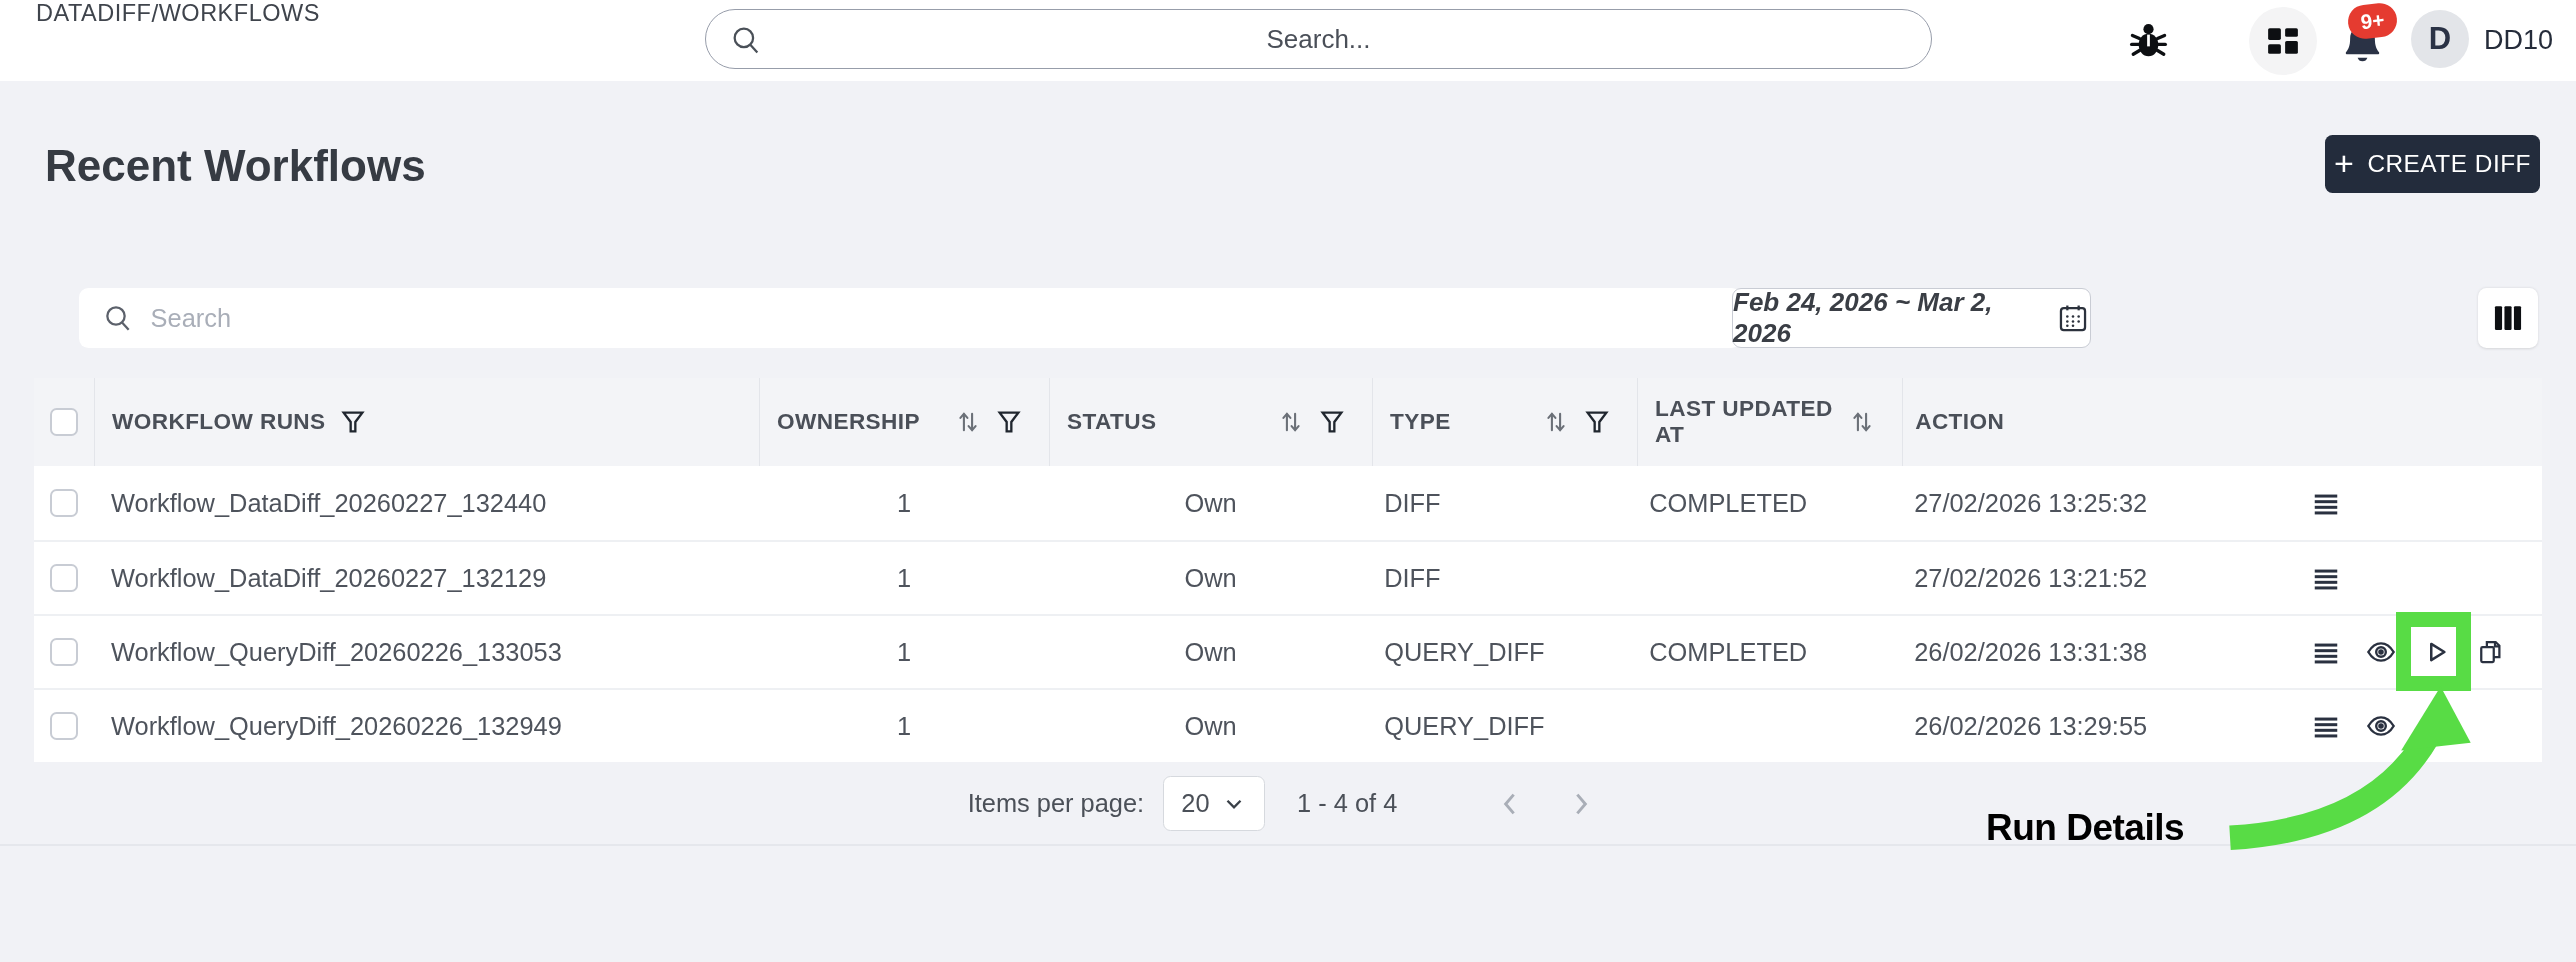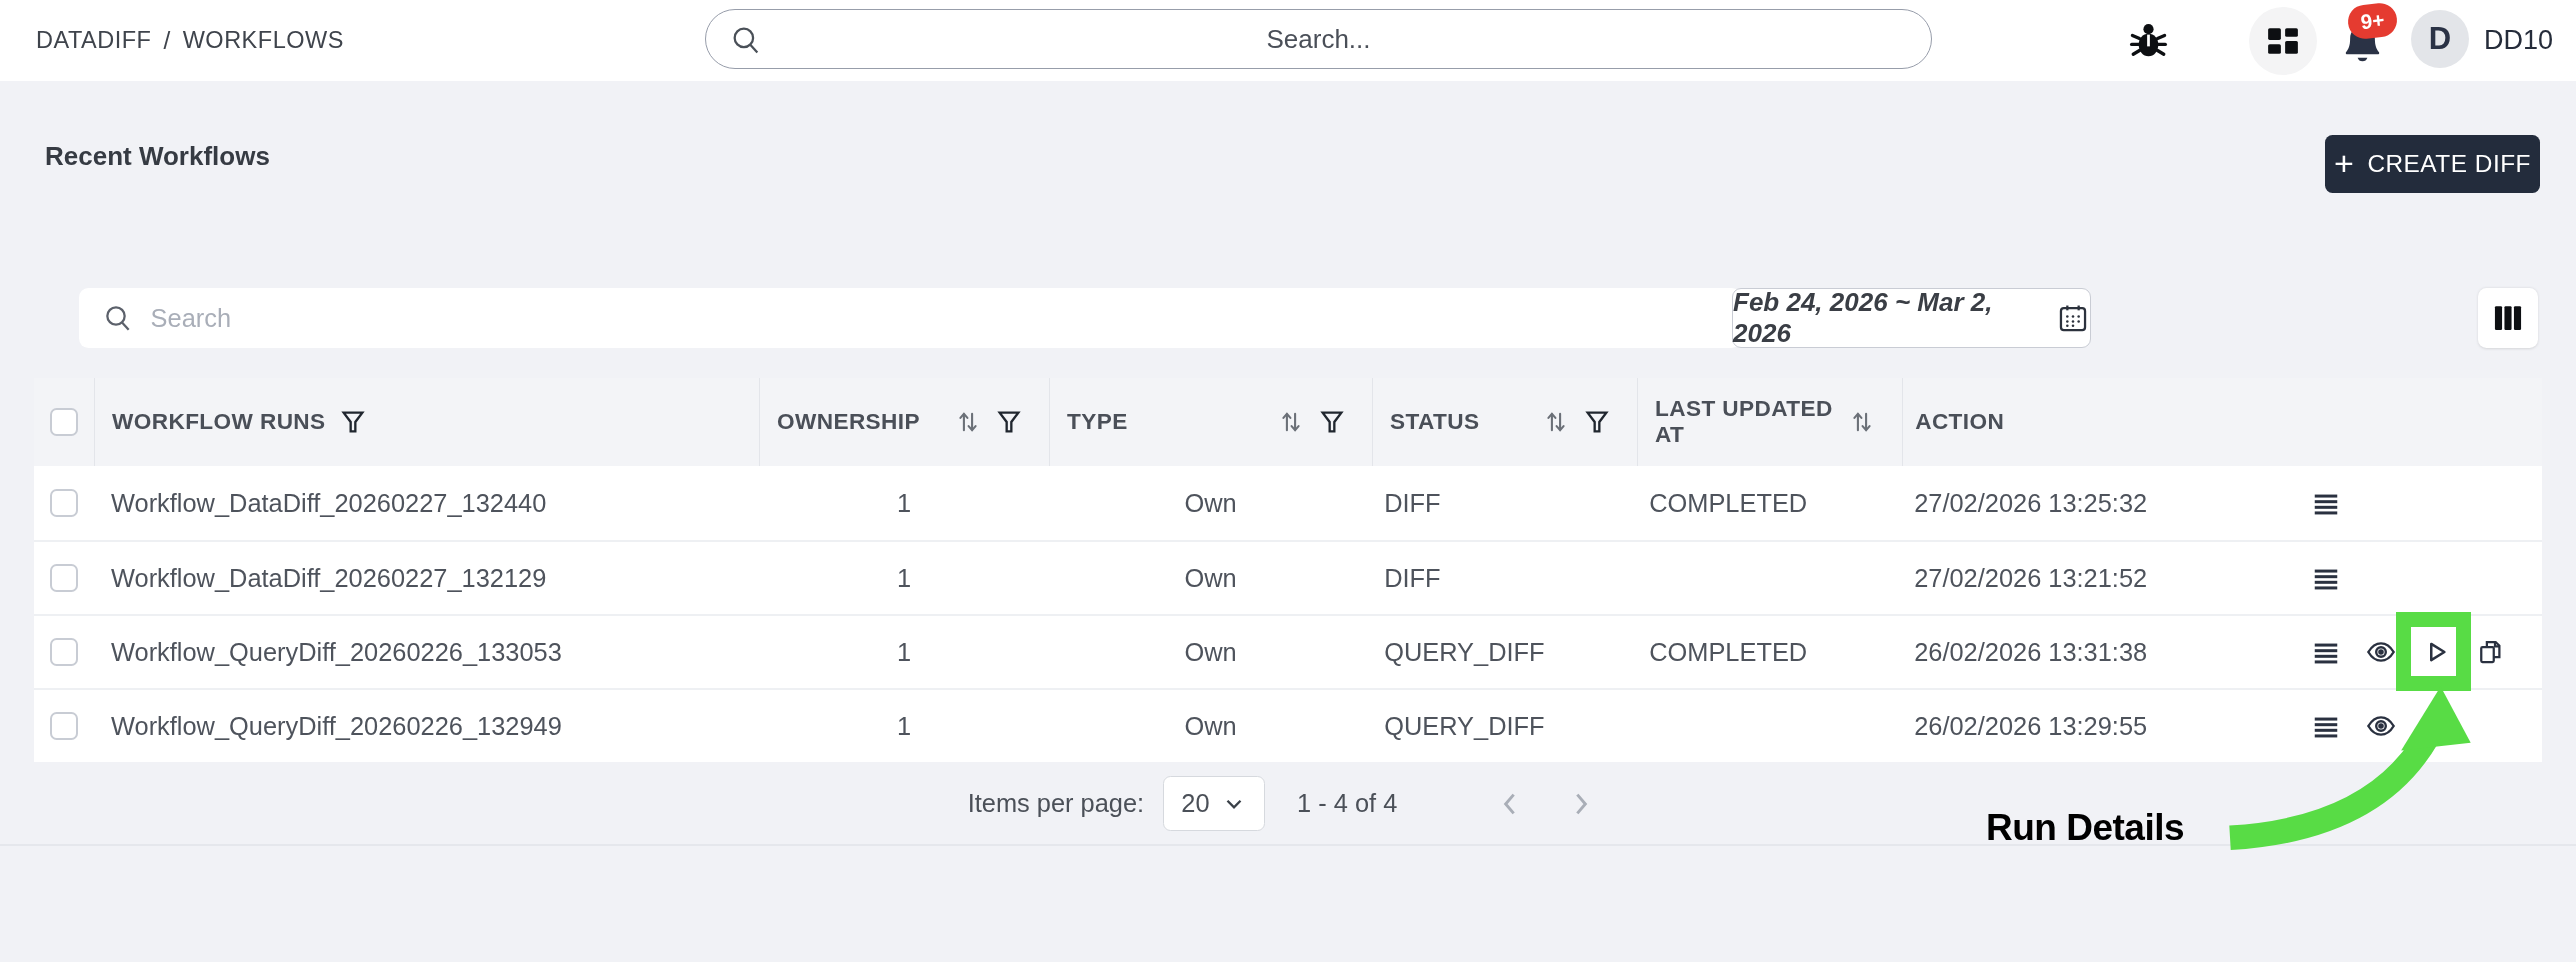--- a/index.html
+++ b/index.html
@@ -1,21 +1,21 @@
 <!DOCTYPE html>
 <html style="--hl-green: #58dc45;font-size:15px"><head>
 <meta charset="utf-8">
 <style>
   * { margin:0; padding:0; box-sizing:border-box; }
   body { font-family:"Liberation Sans", sans-serif; }
   .screen { position:relative; width:2576px; height:963px; background:#f1f2f6; overflow:hidden; }
 
   
   .topbar { position:absolute; left:0; top:0; width:2576px; height:81px; background:#ffffff; }
-  .breadcrumb { position:absolute; left:36px; top:0; height:81px; display:flex; align-items:center; gap:12px;
+  .breadcrumb { position:absolute; left:36px; top:0; height:81px; display:flex; gap:0;
                 font-size:23.5px; letter-spacing:0.5px; color:#3f444c; }
   .breadcrumb .sep { color:#3f444c; font-size:24.4px; }
   .top-search { position:absolute; left:705px; top:9.4px; width:1227px; height:60px; border:1.9px solid #979daa;
                 border-radius:32px; background:#fff; display:flex; align-items:center; }
   .top-search .mag { position:absolute; left:22.6px; top:13px; }
   .top-search input { width:100%; border:none; outline:none; background:transparent; text-align:center;
                       font-size:26px; color:#333; font-family:inherit; }
   .top-search input::placeholder { color:#4a4f58; }
   .icon-btn { position:absolute; display:flex; align-items:center; justify-content:center; cursor:pointer; }
   .bug-btn { left:2123px; top:15px; width:51px; height:51px; }
@@ -23,21 +23,21 @@
   .bell-btn { left:2333px; top:19px; width:58px; height:53px; }
   .badge { position:absolute; left:2348px; top:3.8px; min-width:49px; height:34px; background:#e53b30; color:#fff;
            border-radius:17px; font-size:20.7px; font-weight:bold; display:flex; align-items:center; justify-content:center;
            transform:rotate(-6deg); z-index:3; }
   .avatar { position:absolute; left:2411px; top:10.3px; width:58px; height:58px; border-radius:50%; background:#e3e5e9;
             color:#2a3245; font-size:31px; font-weight:bold; display:flex; align-items:center; justify-content:center; }
   .user-label { position:absolute; left:2484px; top:0; height:81px; display:flex; align-items:center;
                 font-size:27px; color:#252c3a; }
 
   
-  .page-title { position:absolute; left:45px; top:141px; font-size:26px; font-weight:600; color:#363b43; }
+  .page-title { position:absolute; left:45px; top:141px; font-size:44px; font-weight:600; color:#363b43; }
   .create-btn { position:absolute; left:2325px; top:135px; width:215px; height:58px; background:#232c3c; color:#fff;
                 border:none; border-radius:7.5px; font-size:24.4px; letter-spacing:0.5px; font-family:inherit;
                 display:flex; align-items:center; justify-content:center; gap:13px; cursor:pointer; }
   .create-btn .plus { font-size:34px; font-weight:300; line-height:1; margin-top:-2.8px; }
 
   
   .tbl-search { position:absolute; left:34px; top:288px; width:1662px; height:60px; background:#fff; border-radius:9.4px;
                 display:flex; align-items:center; padding:0 22.6px; gap:17px;margin-left:45px; }
   .tbl-search input { flex:1; border:none; outline:none; font-size:25.4px; color:#333; font-family:inherit; }
   .tbl-search input::placeholder { color:#a9aeb8; }
@@ -227,39 +227,39 @@
               </svg>
             </span>
           <span class="filter-ic">
               <svg width="28" height="28" viewBox="0 0 24 24" fill="none" stroke="#20262f" stroke-width="2">
                 <path d="M4 4 h16 l-6 8 v8 h-4 v-8 z"></path>
               </svg>
             </span>
         </span>
       </div>
       <div class="cell c-name">
-        <span>TYPE</span>
+        <span>STATUS</span>
         <span class="h-icons-right">
           <span class="sort-ic">
               <svg width="28" height="28" viewBox="0 0 24 24" fill="none" stroke="#6b7078" stroke-width="1.8" stroke-linecap="round">
                 <line x1="8.5" y1="19" x2="8.5" y2="5.5"></line>
                 <polyline points="5.5,8.5 8.5,5 11.5,8.5" fill="none"></polyline>
                 <line x1="15.5" y1="5" x2="15.5" y2="18.5"></line>
                 <polyline points="12.5,15.5 15.5,19 18.5,15.5" fill="none"></polyline>
               </svg>
             </span>
           <span class="filter-ic">
               <svg width="28" height="28" viewBox="0 0 24 24" fill="none" stroke="#20262f" stroke-width="2">
                 <path d="M4 4 h16 l-6 8 v8 h-4 v-8 z"></path>
               </svg>
             </span>
         </span>
       </div>
       <div class="cell c-name">
-        <span>STATUS</span>
+        <span>TYPE</span>
         <span class="h-icons-right">
           <span class="sort-ic">
               <svg width="28" height="28" viewBox="0 0 24 24" fill="none" stroke="#6b7078" stroke-width="1.8" stroke-linecap="round">
                 <line x1="8.5" y1="19" x2="8.5" y2="5.5"></line>
                 <polyline points="5.5,8.5 8.5,5 11.5,8.5" fill="none"></polyline>
                 <line x1="15.5" y1="5" x2="15.5" y2="18.5"></line>
                 <polyline points="12.5,15.5 15.5,19 18.5,15.5" fill="none"></polyline>
               </svg>
             </span>
           <span class="filter-ic">

